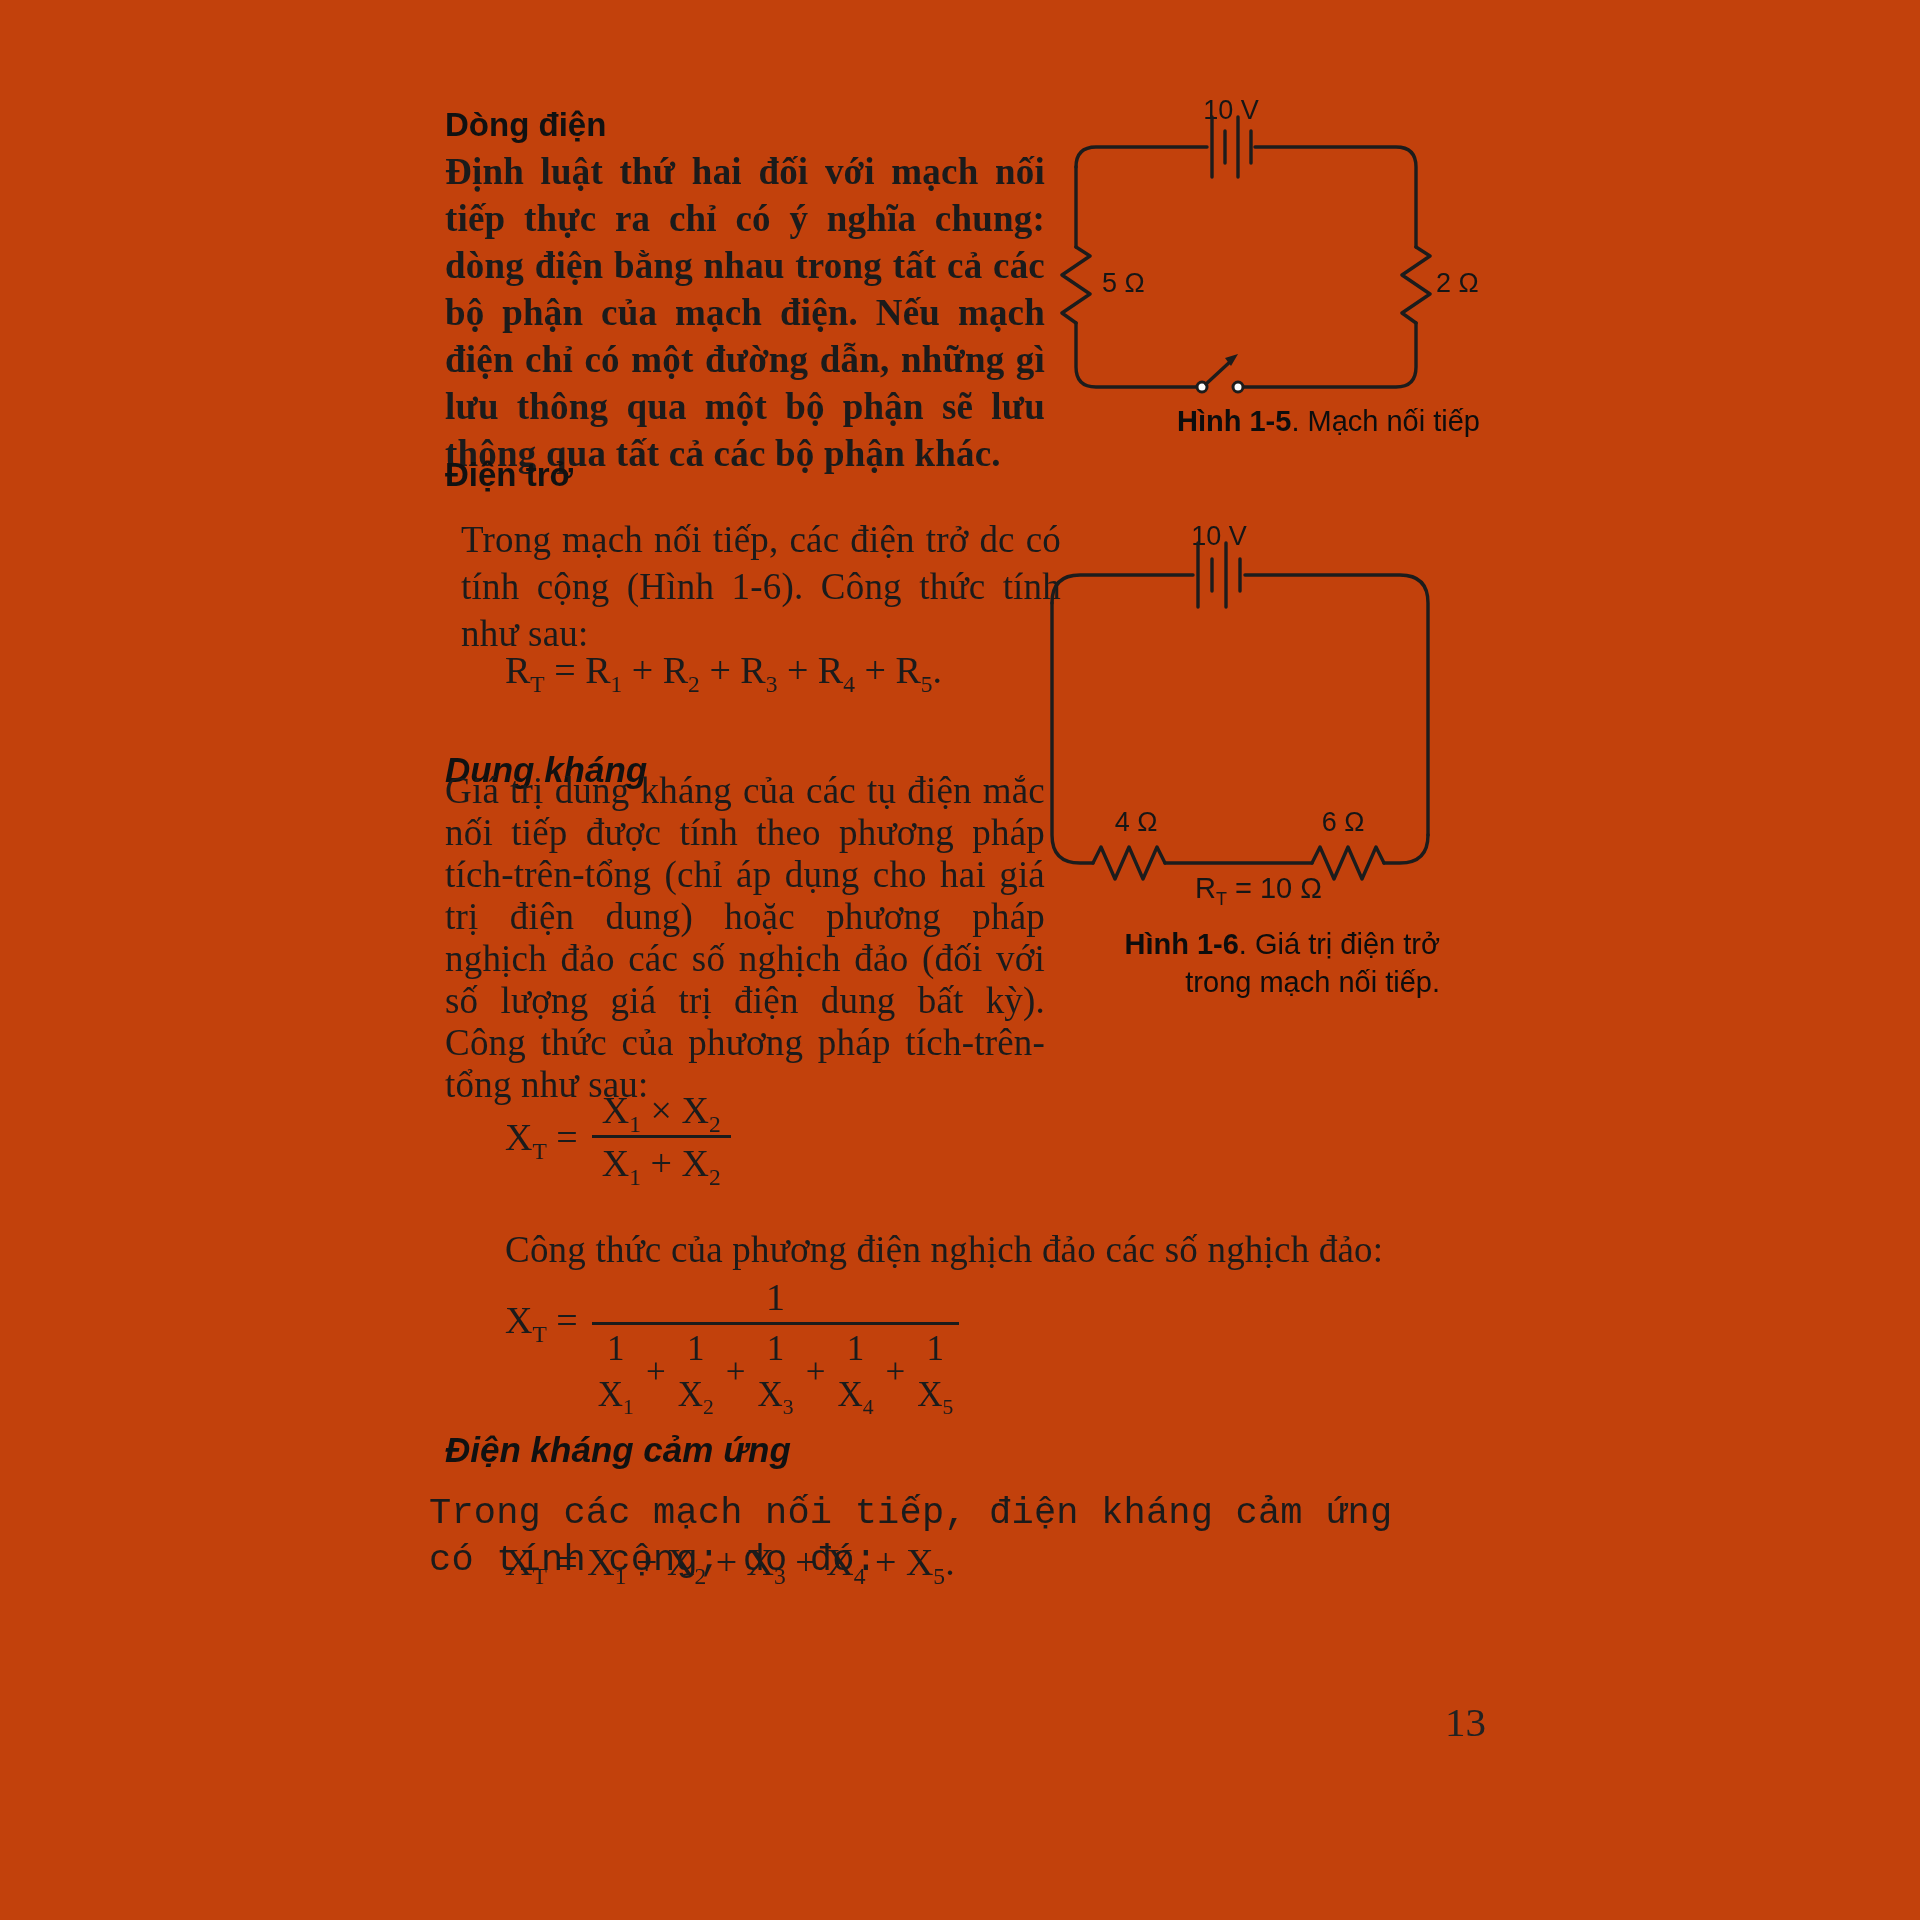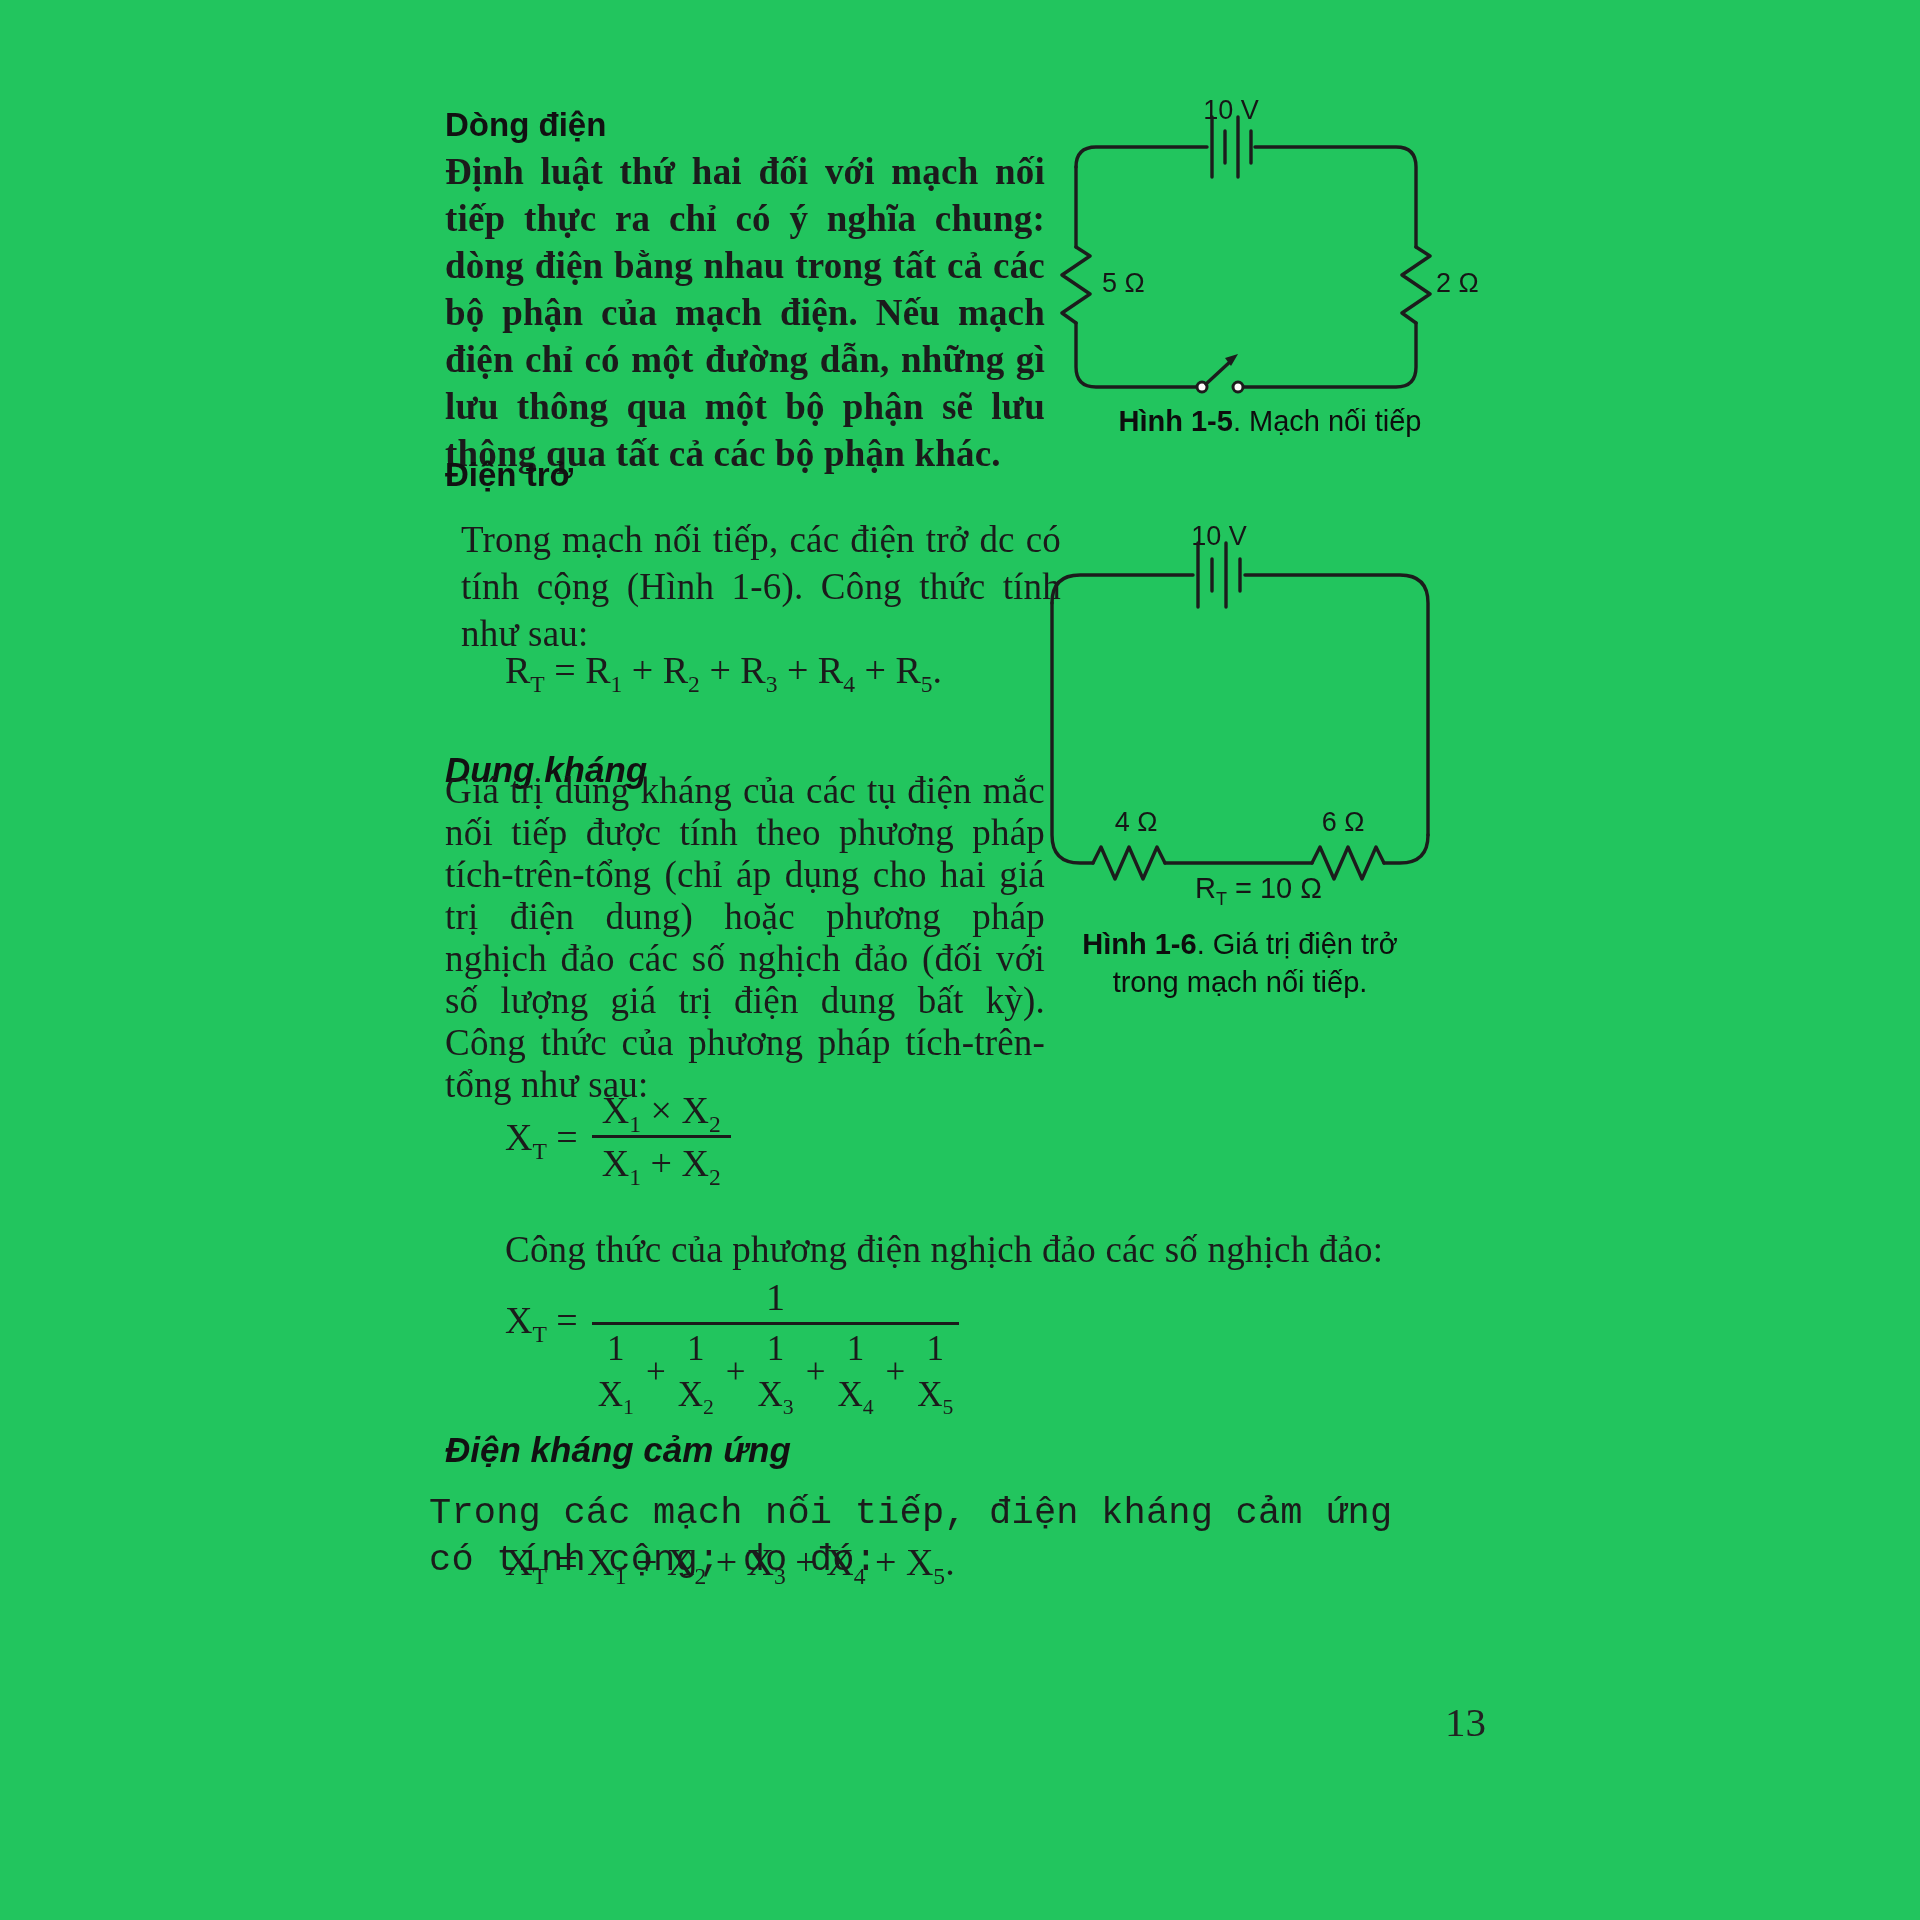--- a/index.html
+++ b/index.html
@@ -1,19 +1,19 @@
 <!DOCTYPE html>
 <html><head>
 <meta charset="utf-8">
 <style>
   html,body{margin:0;padding:0;background:#e8e8e6;}
   .page{
     position:relative;
     width:1920px;height:1920px;
-    background:#22c55e;
+    background:#c2410c;
     font-family:"Liberation Serif", serif;
     color:#1b1b1b;
     overflow:hidden;
   }
   .abs{position:absolute;}
   .body-text{
     font-size:37px;
     line-height:47px;
     text-align:justify;
     letter-spacing:0.2px;
@@ -42,21 +42,21 @@
   .bigfrac-lhs{padding-top:26px;line-height:44px;}
   .mini-row{display:flex;align-items:center;padding:4px 6px 0 6px;}
   .ministack{display:inline-flex;flex-direction:column;align-items:center;line-height:40px;}
   .ministack .mnum{font-size:35px;}
   .ministack .mden{font-size:35px;padding-top:6px;}
   .plus{padding:0 12px;font-size:35px;}
   .caption{
     font-family:"Liberation Sans", sans-serif;
     font-size:29px;
     color:#0d0d0d;
-    text-align:center;
+    text-align:right;
     line-height:38px;
   }
   .caption b{font-weight:bold;}
   .rt-label{
     font-family:"Liberation Sans", sans-serif;
     font-size:29px;color:#161616;white-space:nowrap;
   }
   .rt-label sub{font-size:62%;}
   .page-number{font-size:41px;color:#222;}
   svg .wire{stroke:#1c1c1c;stroke-width:3.4;fill:none;stroke-linecap:round;stroke-linejoin:round;}

